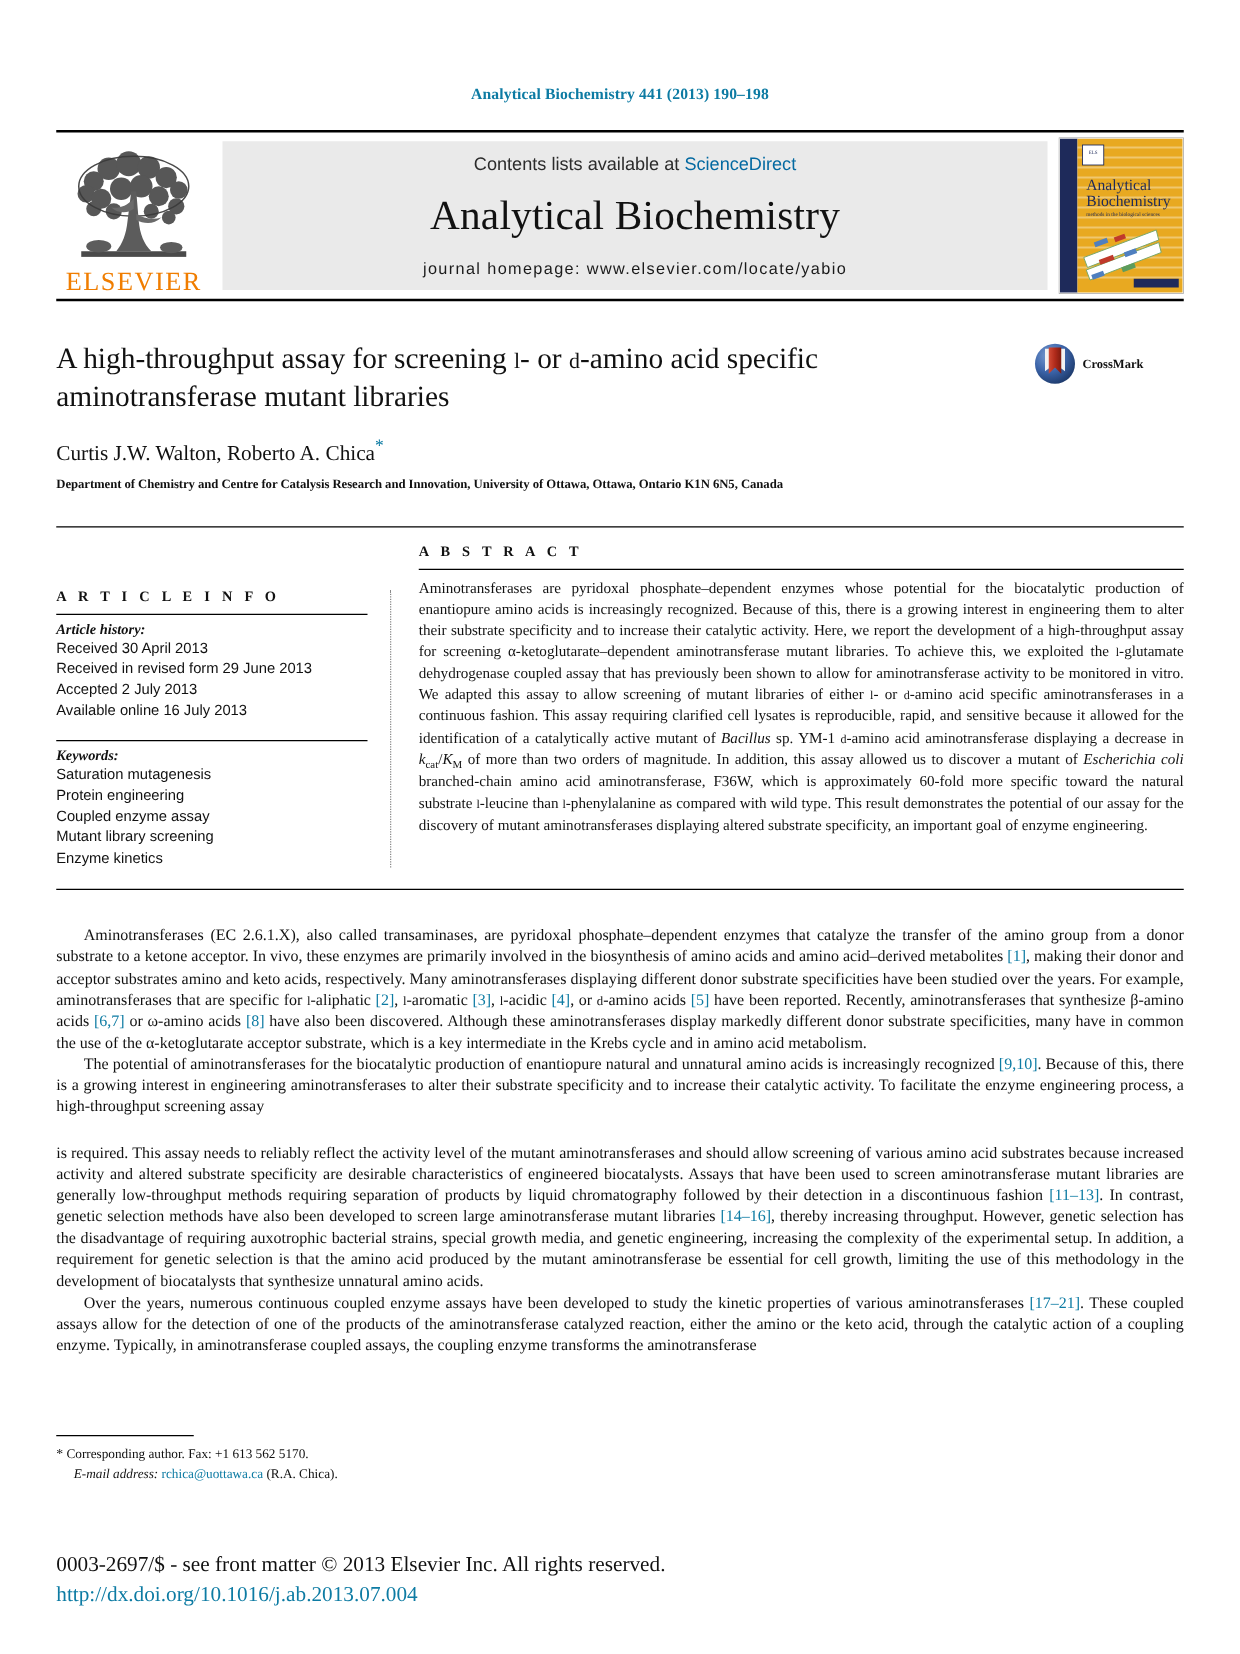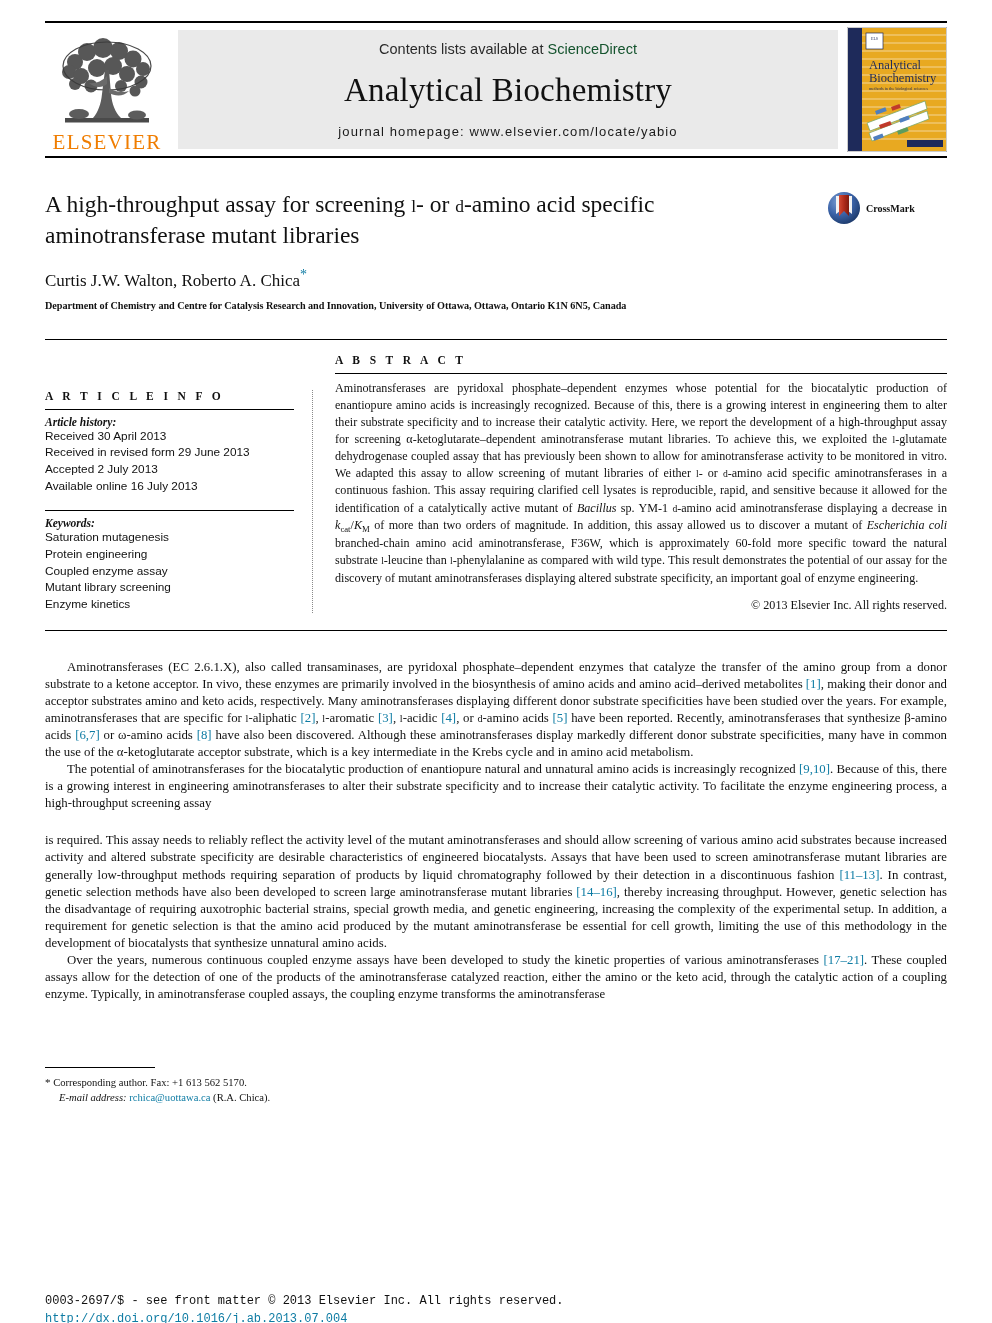--- a/index.html
+++ b/index.html
@@ -78,21 +78,21 @@
     align-items: center;
     padding: 11px 0 10px 0;
     box-sizing: border-box;
   }
   .contents-line {
     font-family: "Liberation Sans", sans-serif;
     font-size: 14.5px;
     color: #2b2b2b;
   }
   .contents-line .sd {
-    color: #14532d;
+    color: #0369a1;
   }
   .journal-title {
     font-family: "Liberation Serif", serif;
     font-size: 33px;
     color: #111;
     letter-spacing: 0.2px;
   }
   .homepage-line {
     font-family: "Liberation Sans", sans-serif;
     font-size: 13px;
@@ -274,33 +274,34 @@
     color: #111;
   }
   .footnote .star { font-size: 11px; }
   .footnote .ital { font-style: italic; }
   .footnote a, .link { color: #0d7ba3; text-decoration: none; }
 
   
   .page-footer {
     position: absolute;
     left: 45px;
-    bottom: 16px;
-    font-family: Liberation Mono, monospace;
-    font-size: 12px;
+    bottom: 34px;
+    font-family: Liberation Serif, serif;
+    font-size: 17px;
     line-height: 1.45;
     color: #111;
   }
   .page-footer .doi { color: #0d7ba3; }
 </style>
 </head>
 <body>
 
 <div class="page">
 
+  <div class="running-head">Analytical Biochemistry 441 (2013) 190–198</div>
 
   <div class="masthead-rule-top"></div>
   <div class="masthead">
 
     <div class="elsevier-logo">
       <svg class="elsevier-tree" viewBox="0 0 104 95">
         <g fill="#3a3a3a">
           <ellipse cx="52" cy="30" rx="44" ry="24" fill="none" stroke="#4a4a4a" stroke-width="1.2"></ellipse>
           <g opacity="0.85">
             <circle cx="20" cy="26" r="8"></circle>
@@ -436,21 +437,20 @@
         <div class="info-line">Coupled enzyme assay</div>
         <div class="info-line">Mutant library screening</div>
         <div class="info-line">Enzyme kinetics</div>
       </div>
     </div>
 
     <div class="col-abstract">
       <div class="sec-head">A B S T R A C T</div>
       <div class="sec-rule"></div>
       <div class="abstract-body" id="abstract-body">Aminotransferases are pyridoxal phosphate–dependent enzymes whose potential for the biocatalytic production of enantiopure amino acids is increasingly recognized. Because of this, there is a growing interest in engineering them to alter their substrate specificity and to increase their catalytic activity. Here, we report the development of a high-throughput assay for screening α-ketoglutarate–dependent aminotransferase mutant libraries. To achieve this, we exploited the <span class="sc">l</span>-glutamate dehydrogenase coupled assay that has previously been shown to allow for aminotransferase activity to be monitored in vitro. We adapted this assay to allow screening of mutant libraries of either <span class="sc">l</span>- or <span class="sc">d</span>-amino acid specific aminotransferases in a continuous fashion. This assay requiring clarified cell lysates is reproducible, rapid, and sensitive because it allowed for the identification of a catalytically active mutant of <span class="it">Bacillus</span> sp. YM-1 <span class="sc">d</span>-amino acid aminotransferase displaying a decrease in <span><i>k</i><sub style="font-size:.72em">cat</sub>/<i>K</i><sub style="font-size:.72em">M</sub></span> of more than two orders of magnitude. In addition, this assay allowed us to discover a mutant of <span class="it">Escherichia coli</span> branched-chain amino acid aminotransferase, F36W, which is approximately 60-fold more specific toward the natural substrate <span class="sc">l</span>-leucine than <span class="sc">l</span>-phenylalanine as compared with wild type. This result demonstrates the potential of our assay for the discovery of mutant aminotransferases displaying altered substrate specificity, an important goal of enzyme engineering.</div>
-      <div class="copyright-line">© 2013 Elsevier Inc. All rights reserved.</div>
     </div>
   </div>
   <div class="panel-rule-bottom"></div>
 
   <div class="body-cols">
     <div class="body-col">
       <div class="body-text" id="left-col-text">
           <p>Aminotransferases (EC 2.6.1.X), also called transaminases, are pyridoxal phosphate–dependent enzymes that catalyze the transfer of the amino group from a donor substrate to a ketone acceptor. In vivo, these enzymes are primarily involved in the biosynthesis of amino acids and amino acid–derived metabolites <span class="ref">[1]</span>, making their donor and acceptor substrates amino and keto acids, respectively. Many aminotransferases displaying different donor substrate specificities have been studied over the years. For example, aminotransferases that are specific for <span class="sc">l</span>-aliphatic <span class="ref">[2]</span>, <span class="sc">l</span>-aromatic <span class="ref">[3]</span>, <span class="sc">l</span>-acidic <span class="ref">[4]</span>, or <span class="sc">d</span>-amino acids <span class="ref">[5]</span> have been reported. Recently, aminotransferases that synthesize β-amino acids <span class="ref">[6,7]</span> or ω-amino acids <span class="ref">[8]</span> have also been discovered. Although these aminotransferases display markedly different donor substrate specificities, many have in common the use of the α-ketoglutarate acceptor substrate, which is a key intermediate in the Krebs cycle and in amino acid metabolism.</p>
           <p>The potential of aminotransferases for the biocatalytic production of enantiopure natural and unnatural amino acids is increasingly recognized <span class="ref">[9,10]</span>. Because of this, there is a growing interest in engineering aminotransferases to alter their substrate specificity and to increase their catalytic activity. To facilitate the enzyme engineering process, a high-throughput screening assay</p>
         </div>

